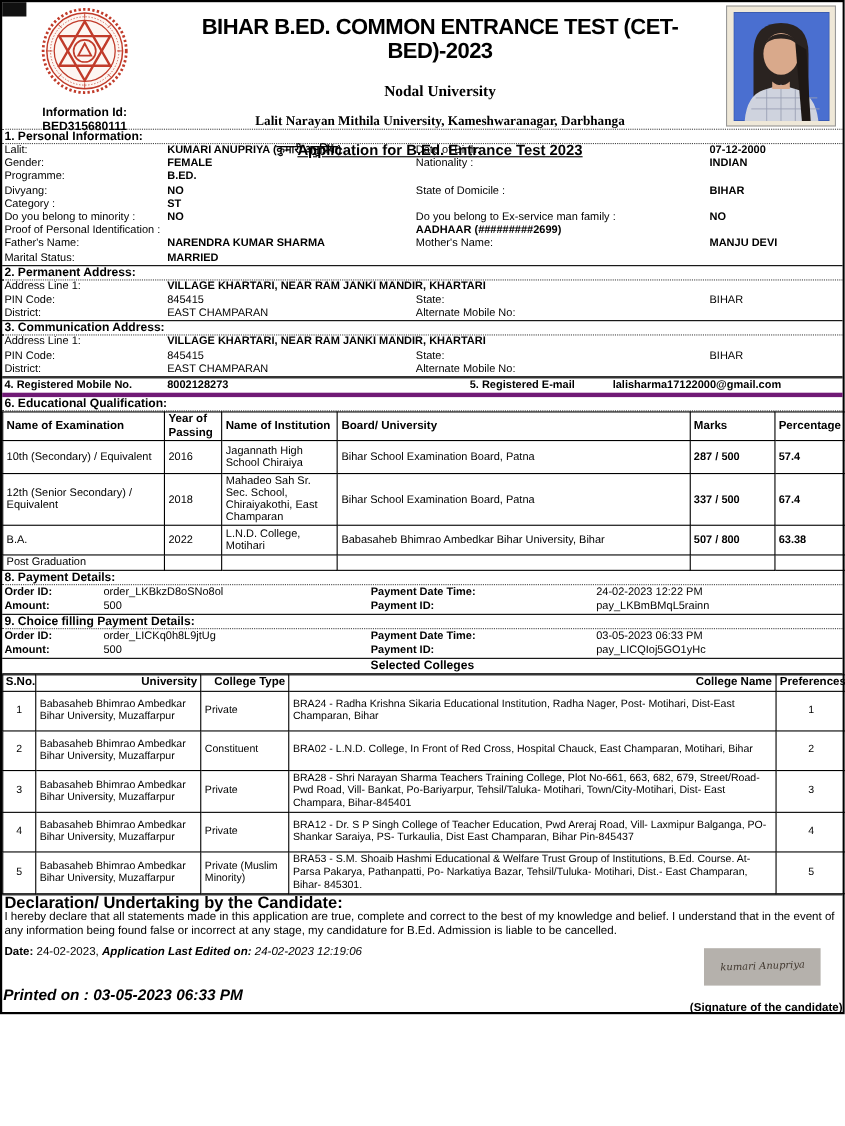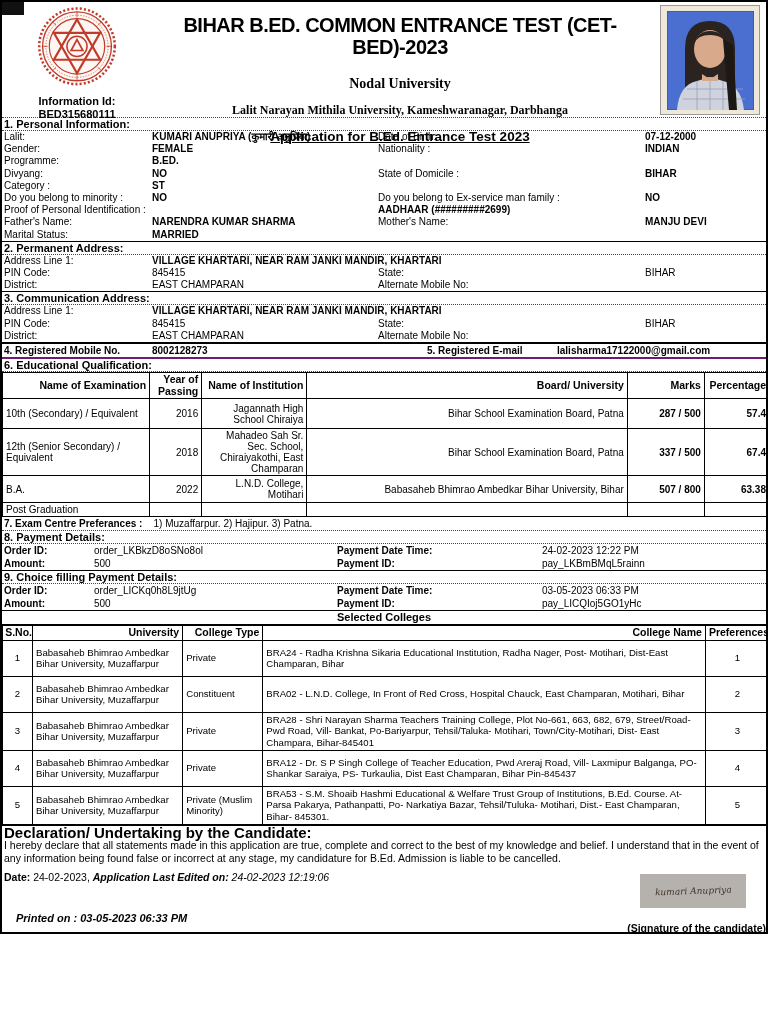--- a/index.html
+++ b/index.html
@@ -20,47 +20,47 @@
   .hdr-right { width:118px; padding:3px 6px 0 0; }
   .photo-frame { width:100px; height:110px; margin-left:auto; background:#efe8d8; border:1px solid #999; padding:5px 6px; }
   .photo-frame svg { display:block; }
 
   
   .sec { font-weight:bold; font-size:11px; padding:0 2px; line-height:12px;
          border-bottom:1px dotted #444; }
   .row { display:grid; font-size:10px; line-height:12.2px; padding:0 2px; }
   .p-grid { grid-template-columns:148px 226px 267px 1fr; }
   .a-grid { grid-template-columns:148px 226px 267px 1fr; }
-  .m-grid { grid-template-columns:148px 275px 130px 1fr; border-top:1px solid #000; border-bottom:2px solid #701a75; line-height:13px; }
+  .m-grid { grid-template-columns:148px 275px 130px 1fr; border-top:1px solid #000; border-bottom:4px solid #701a75; line-height:13px; }
   .pay-grid { grid-template-columns:90px 243px 205px 1fr; }
   .b { font-weight:bold; }
   .span2 { grid-column:2 / 4; }
   .blk { border-bottom:1px solid #000; padding:1px 0; }
   .blk-l { padding:0; }
 
   
   table { border-collapse:collapse; width:768px; table-layout:fixed; font-size:10px; }
   td, th { border:1px solid #000; padding:1px 3px; vertical-align:middle; }
   th { font-size:10.5px; line-height:11.5px; }
-  .edu th, .edu td { text-align:right; }
+  .edu th, .edu td { text-align:left; }
   .edu td.l { text-align:left; }
   .col-tbl th { text-align:right; }
   .col-tbl td { vertical-align:middle; line-height:11.5px; font-size:9.6px; }
   .col-tbl td.c { text-align:center; }
   .bar { text-align:center; font-weight:bold; font-size:11px; line-height:13px; border-bottom:1px solid #000; }
 
   .inline-row { font-size:10px; line-height:13px; padding:0 2px; border-bottom:1px dotted #444; }
 
   
   .decl-title { font-weight:bold; font-size:15px; padding:0 2px; line-height:13px; border-top:1px solid #000; }
   .decl-text { font-size:10.5px; line-height:13px; padding:0 2px 3px 2px; }
   .footer { position:relative; height:64px; }
   .dateline { font-size:10.5px; padding:3px 2px; }
   .dateline .it { font-style:italic; }
-  .printed { position:absolute; left:14px; bottom:8px; font-size:11px; font-style:italic; font-weight:bold; }
+  .printed { position:absolute; left:1px; bottom:8px; font-size:14px; font-style:italic; font-weight:bold; }
   .sig-box { position:absolute; right:20px; top:6px; width:106px; height:34px; background:#b5b1ac;
              display:flex; align-items:center; justify-content:center; }
   .sig-text { font-family:"DejaVu Serif",serif; font-style:italic; font-size:9px; color:#40372e; transform:rotate(-2deg); }
   .sig-caption { position:absolute; right:0; bottom:-2px; font-weight:bold; font-size:10.5px; }
 </style>
 </head>
 <body>
 
 <div class="page">
   <div class="doc">
@@ -276,24 +276,20 @@
         <td class="l">Post Graduation</td>
         <td></td>
         <td></td>
         <td></td>
         <td></td>
         <td></td>
       </tr>
     </tbody>
       </table>
 
-    <div class="inline-row">
-      <span class="b">7. Exam Centre Preferances :</span>
-      &nbsp;&nbsp;&nbsp;<span>1) Muzaffarpur.  2) Hajipur.  3) Patna.</span>
-    </div>
 
     <div class="sec">8. Payment Details:</div>
     <div class="blk blk-l">
       <div class="row pay-grid" style="line-height:13px">
         <span class="b">Order ID:</span>
         <span>order_LKBkzD8oSNo8ol</span>
         <span class="b">Payment Date Time:</span>
         <span>24-02-2023 12:22 PM</span>
       </div>
       <div class="row pay-grid" style="line-height:13px">

